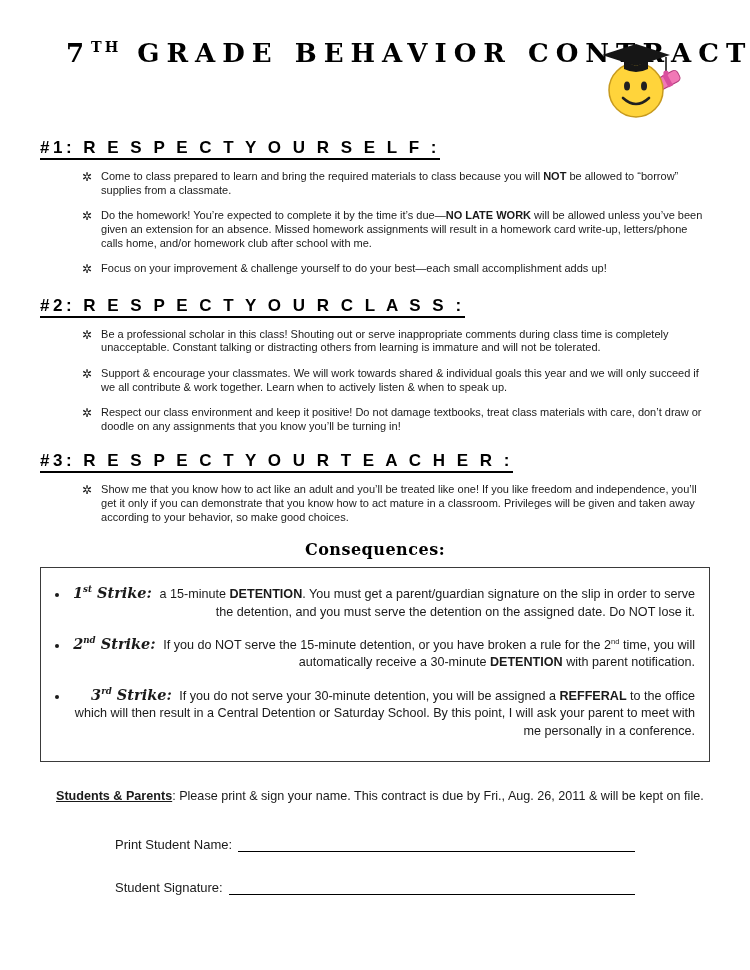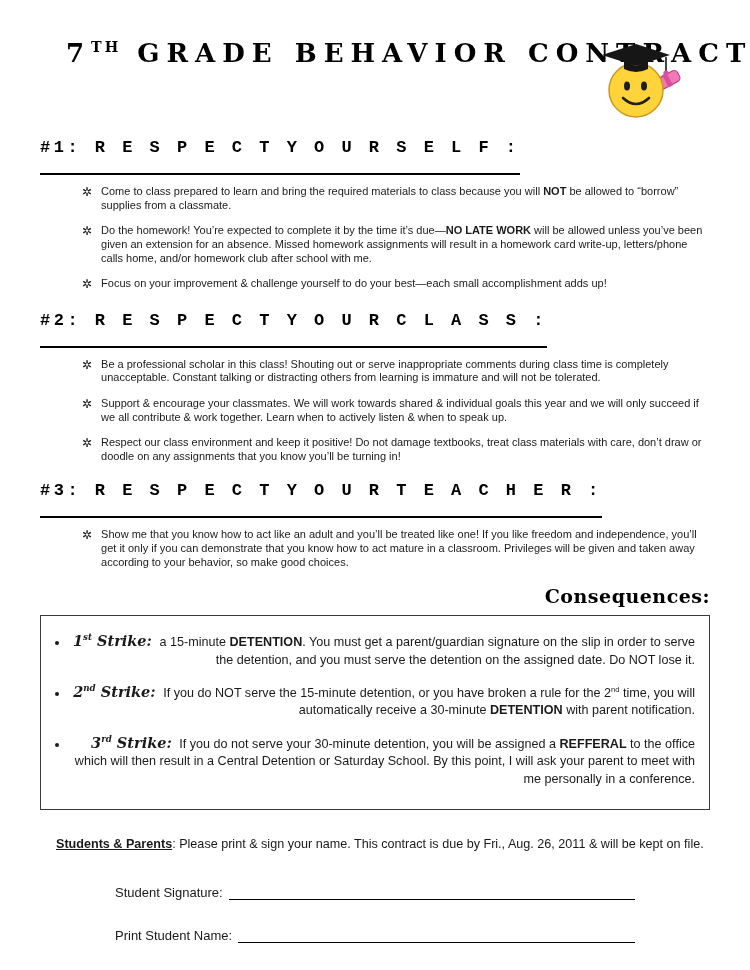--- a/index.html
+++ b/index.html
@@ -6,34 +6,34 @@
   body{width:750px;height:970px;font-family:"Liberation Sans",sans-serif;color:#1a1a1a;}
   .page{position:relative;width:750px;height:970px;box-sizing:border-box;padding:26px 40px 0 40px;overflow:hidden;background:#fff;}
 
   
   .title-row{position:relative;height:82px;}
   h1.doc-title{margin:12px 0 0 26px;font-family:"DejaVu Serif",serif;font-weight:bold;font-size:26px;letter-spacing:7px;color:#000;white-space:nowrap;}
   h1.doc-title sup{font-size:0.55em;letter-spacing:3px;}
   .grad-art{position:absolute;top:2px;right:22px;width:92px;height:84px;}
 
   
-  .sec-head{display:table;font-family:Liberation Mono, monospace;font-weight:bold;font-size:17px;letter-spacing:3.5px;color:#000;margin:18px 0 10px 0;border-bottom:2.5px solid #000;padding-bottom:16px;white-space:nowrap;}
+  .sec-head{display:table;font-family:Liberation Sans, sans-serif;font-weight:bold;font-size:17px;letter-spacing:3.5px;color:#000;margin:18px 0 10px 0;border-bottom:2.5px solid #000;padding-bottom:0;white-space:nowrap;}
 
   
   ul.bullets{list-style:none;margin:0 0 0 42px;padding:0;}
   ul.bullets li{display:flex;gap:9px;margin-bottom:12px;}
   .bi{flex:0 0 auto;font-size:12px;line-height:1.3;color:#111;}
   .bt{font-size:11px;line-height:1.24;}
 
   sup{font-size:0.6em;line-height:0;}
   .b{font-weight:bold;}
   .u{text-decoration:underline;}
 
   
-  h2.conseq{font-family:"DejaVu Serif",serif;font-weight:bold;font-size:19px;text-align:right;margin:16px 0 8px 0;color:#000;letter-spacing:0.5px;}
+  h2.conseq{font-family:"DejaVu Serif",serif;font-weight:bold;font-size:16px;text-align:center;margin:16px 0 8px 0;color:#000;letter-spacing:0.5px;}
   .conseq-box{border:1.6px solid #3a3a3a;padding:6px 14px 8px 8px;}
   ul.strikes{margin:4px 0 4px 0;padding-left:20px;text-align:right;}
   ul.strikes li{margin:9px 0 13px 0;font-size:12.6px;line-height:1.38;}
   .strike-label{font-family:"DejaVu Serif",serif;font-weight:bold;font-style:italic;font-size:14.5px;margin-right:4px;}
   .strike-label sup{font-size:0.6em;}
   .strike-body{font-size:12.6px;}
 
   
   .note{margin:26px 0 0 16px;font-size:12.6px;line-height:1.3;}
 
@@ -125,22 +125,22 @@
         <li><span class="strike-label"><span>1</span><sup>st</sup><span> Strike:</span></span><span class="strike-body"><span> a 15-minute </span><span class="b">DETENTION</span><span>. You must get a parent/guardian signature on the slip in order to serve the detention, and you must serve the detention on the assigned date. Do NOT lose it.</span></span></li>
         <li><span class="strike-label"><span>2</span><sup>nd</sup><span> Strike:</span></span><span class="strike-body"><span> If you do NOT serve the 15-minute detention, or you have broken a rule for the 2</span><sup>nd</sup><span> time, you will automatically receive a 30-minute </span><span class="b">DETENTION</span><span> with parent notification.</span></span></li>
         <li><span class="strike-label"><span>3</span><sup>rd</sup><span> Strike:</span></span><span class="strike-body"><span> If you do not serve your 30-minute detention, you will be assigned a </span><span class="b">REFFERAL</span><span> to the office which will then result in a Central Detention or Saturday School. By this point, I will ask your parent to meet with me personally in a conference.</span></span></li>
       </ul>
   </div>
 
   <p class="note" id="footer-note"><span class="b u">Students &amp; Parents</span><span>: Please print &amp; sign your name. This contract is due by Fri., Aug. 26, 2011 &amp; will be kept on file.</span></p>
 
   <div class="form" id="form">
       <div class="frow">
-        <span class="flabel">Student Signature:</span>
+        <span class="flabel">Print Student Name:</span>
         <span class="fline"></span>
       </div>
       <div class="frow">
-        <span class="flabel">Print Student Name:</span>
+        <span class="flabel">Student Signature:</span>
         <span class="fline"></span>
       </div>
     </div>
 
 </div>
 
 </body></html>

